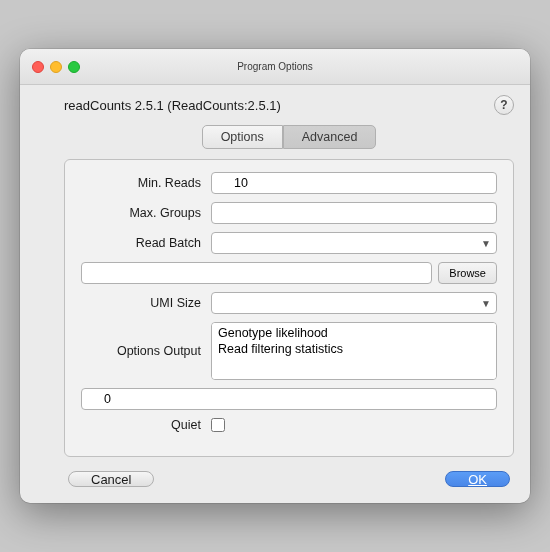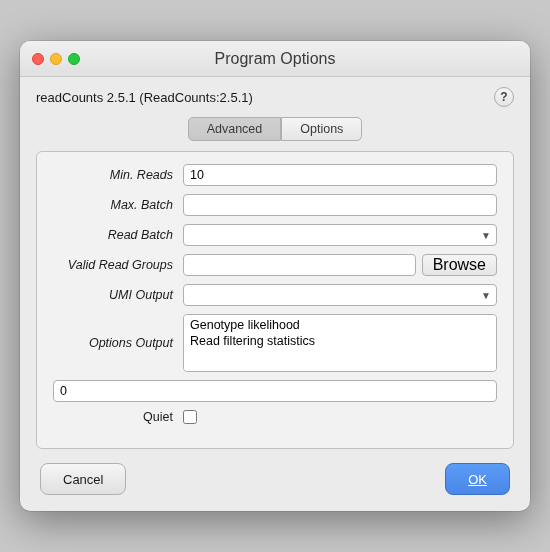--- a/index.html
+++ b/index.html
@@ -46,27 +46,28 @@
       width: 12px;
       height: 12px;
       border-radius: 50%;
     }
 
     .tl-close { background: #ff5f57; border: 0.5px solid #e0443e; }
     .tl-min   { background: #ffbd2e; border: 0.5px solid #dfa223; }
     .tl-max   { background: #28c940; border: 0.5px solid #1aac2e; }
 
     .titlebar-title {
-      font-size: 16px;
+      font-size: 10px;
       font-weight: 500;
       color: #3a3a3a;
     }
 
     .window-body {
       padding: 10px 16px 16px 16px;
+      margin-left: 28px;
     }
 
     .app-info-row {
       display: flex;
       justify-content: space-between;
       align-items: center;
       margin-bottom: 10px;
     }
 
     .app-info {
@@ -131,30 +132,29 @@
       margin-bottom: 8px;
     }
 
     .form-label {
       width: 130px;
       text-align: right;
       padding-right: 10px;
       font-size: 12.5px;
       color: #1a1a1a;
       flex-shrink: 0;
-      font-style: italic;
     }
 
     .form-input {
       flex: 1;
       height: 22px;
       border: 1px solid #b0b0b0;
       border-radius: 4px;
       background: white;
-      padding: 0 6px;
+      padding: 0 22px;
       font-size: 12.5px;
       outline: none;
     }
 
     .form-select-wrapper {
       flex: 1;
       position: relative;
       display: flex;
       align-items: center;
     }
@@ -196,21 +196,21 @@
       outline: none;
     }
 
     .browse-btn {
       margin-left: 6px;
       height: 22px;
       padding: 0 10px;
       border: 1px solid #b0b0b0;
       border-radius: 4px;
       background: linear-gradient(to bottom, #f5f5f5, #e5e5e5);
-      font-size: 16px;
+      font-size: 11px;
       cursor: pointer;
       white-space: nowrap;
     }
 
     .listbox-wrapper {
       flex: 1;
       border: 1px solid #b0b0b0;
       border-radius: 4px;
       background: white;
       overflow: hidden;
@@ -255,21 +255,21 @@
 
     .footer {
       display: flex;
       justify-content: space-between;
       align-items: center;
       margin-top: 14px;
       padding: 0 4px;
     }
 
     .footer-btn {
-      height: 32px;
+      height: 16px;
       padding: 0 22px;
       border: 1px solid #b0b0b0;
       border-radius: 8px;
       background: linear-gradient(to bottom, #f5f5f5, #e0e0e0);
       font-size: 13px;
       cursor: pointer;
       color: #1a1a1a;
     }
 
     .footer-btn.ok-btn {
@@ -296,56 +296,55 @@
   </div>
 
   <div class="window-body">
 
     <div class="app-info-row">
       <span class="app-info">readCounts 2.5.1 (ReadCounts:2.5.1)</span>
       <button class="help-btn">?</button>
     </div>
 
     <div class="tab-bar">
+      <button class="tab-btn">Options</button>
       <button class="tab-btn active">Advanced</button>
-      <button class="tab-btn">Options</button>
     </div>
 
     <div class="content-panel">
 
       <div class="form-row">
         <label class="form-label">Min. Reads</label>
         <input type="text" class="form-input" value="10" style="">
       </div>
 
       <div class="form-row">
-        <label class="form-label">Max. Batch</label>
+        <label class="form-label">Max. Groups</label>
         <input type="text" class="form-input" value="" style="">
       </div>
 
       <div class="form-row">
         <label class="form-label">Read Batch</label>
         <div class="form-select-wrapper">
           <select class="form-select">
             <option value=""></option>
           </select>
           <span class="select-arrow">▼</span>
         </div>
       </div>
 
       <div class="form-row">
-        <label class="form-label">Valid Read Groups</label>
         <div class="browse-row" style="flex:1;">
           <input type="text" class="browse-input" value="" style="">
           <button class="browse-btn">Browse</button>
         </div>
       </div>
 
       <div class="form-row">
-        <label class="form-label">UMI Output</label>
+        <label class="form-label">UMI Size</label>
         <div class="form-select-wrapper">
           <select class="form-select">
             <option value=""></option>
           </select>
           <span class="select-arrow">▼</span>
         </div>
       </div>
 
       <div class="form-row">
         <label class="form-label">Options Output</label>

